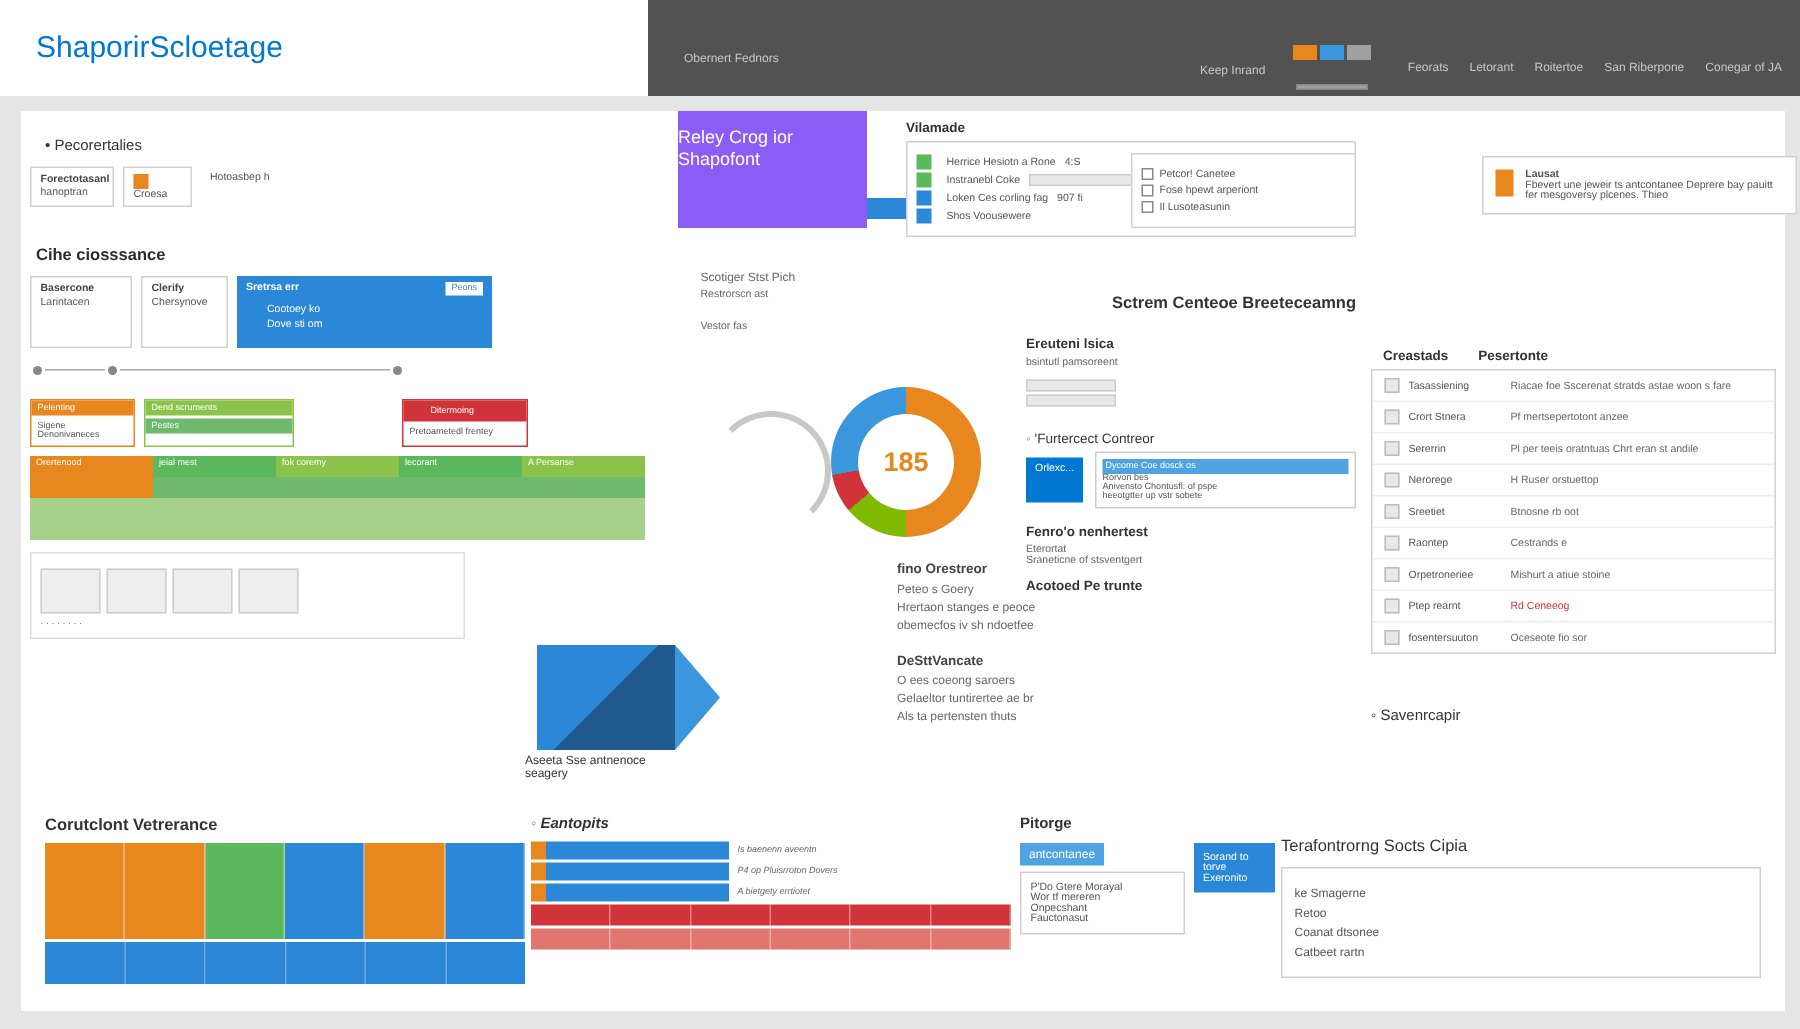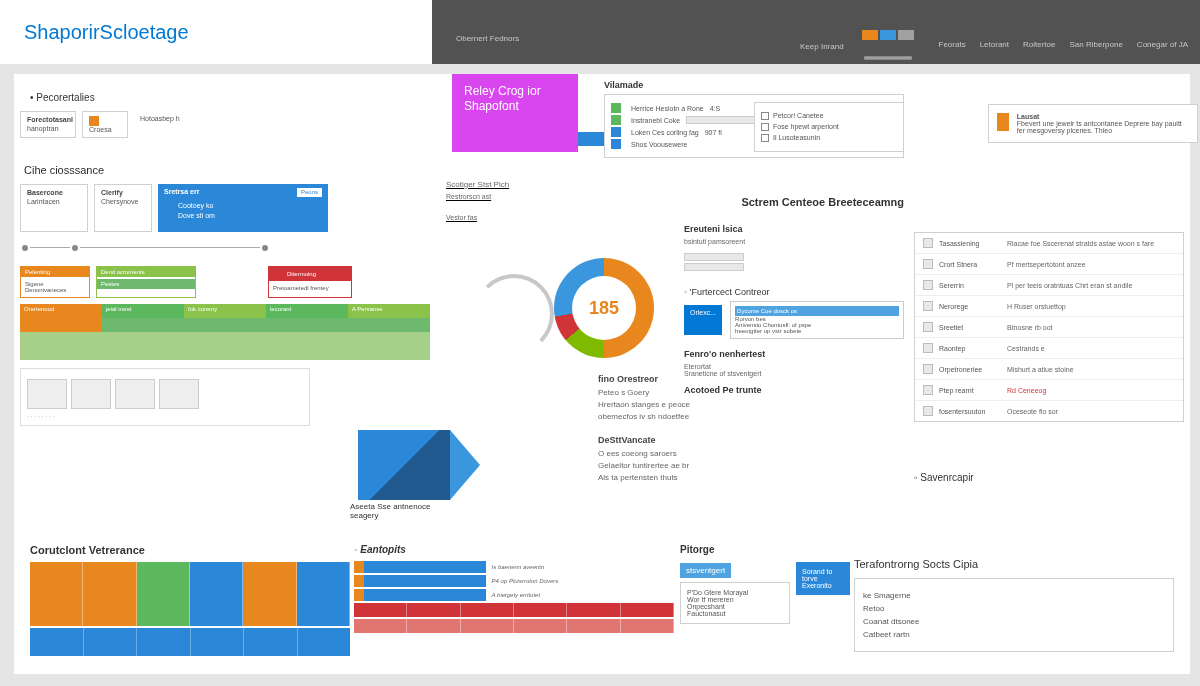--- a/index.html
+++ b/index.html
@@ -19,21 +19,21 @@
 .chip.blu { background: #3a96dd; }
 .chip.gry { background: #a0a0a0; }
 .mini-bar { position: absolute; left: 864px; top: 56px; width: 48px; height: 4px; background: #a0a0a0; border: 1px solid #888; }
 
 
 .canvas { position: absolute; left: 0; top: 64px; width: 1200px; height: 616px; background: #e5e5e5; }
 .sheet { position: absolute; left: 14px; top: 10px; width: 1176px; height: 600px; background: #fff; }
 
 
 .leftcol { position: absolute; left: 6px; top: 18px; width: 410px; }
-.section-title { font-size: 11px; color: #2b2b2b; font-weight: 400; margin-bottom: 8px; padding-left: 4px; }
+.section-title { font-size: 11px; color: #2b2b2b; font-weight: 700; margin-bottom: 8px; padding-left: 4px; }
 .bullet { font-size: 10px; color: #333; padding-left: 10px; }
 .bullet::before { content: "• "; }
 
 .cardrow { display: flex; gap: 6px; margin-bottom: 6px; }
 .minicard { border: 1px solid #d0d0d0; background: #fff; padding: 4px 6px; font-size: 7px; color: #555; flex: 1; min-height: 26px; }
 .minicard .hd { font-weight: 600; font-size: 7px; color: #444; margin-bottom: 2px; }
 .minicard.flat { border: none; }
 
 .dot { display: inline-block; width: 6px; height: 6px; border-radius: 50%; background: #888; margin: 0 2px; vertical-align: middle; }
 .dash { display: inline-block; width: 40px; height: 1px; background: #aaa; vertical-align: middle; }
@@ -44,25 +44,25 @@
 
 
 .band { height: 14px; display: flex; }
 .band > div { flex: 1; font-size: 6px; color: #fff; padding: 2px 4px; }
 .band .o { background: #e8871e; }
 .band .g { background: #5cb85c; }
 .band .g2 { background: #8bc34a; }
 .band .line2 { background: #6fb96f; color: #fff; }
 
 
-.center-hero { position: absolute; left: 438px; top: 0px; width: 126px; height: 78px; background: #d946ef; color: #fff; padding: 10px 12px; font-size: 12px; line-height: 1.25; }
+.center-hero { position: absolute; left: 438px; top: 0px; width: 126px; height: 78px; background: #8b5cf6; color: #fff; padding: 10px 0; font-size: 12px; line-height: 1.25; }
 .center-hero::after { content: ""; position: absolute; right: -40px; top: 58px; width: 40px; height: 14px; background: #2b88d8; }
 
 
-.centercol { position: absolute; left: 432px; top: 100px; width: 240px; text-decoration: underline; }
+.centercol { position: absolute; left: 453px; top: 100px; width: 240px; }
 .cc-label { font-size: 8px; color: #666; margin: 6px 0 4px; }
 .cc-small { font-size: 7px; color: #666; }
 .donut { position: absolute; left: 540px; top: 184px; width: 100px; height: 100px; border-radius: 50%;
   background: conic-gradient(#e8871e 0 180deg, #7fba00 180deg 230deg, #d13438 230deg 260deg, #3a96dd 260deg 360deg); }
 .donut::after { content: attr(data-label); position: absolute; left: 18px; top: 18px; width: 64px; height: 64px; border-radius: 50%; background: #fff; display: flex; align-items: center; justify-content: center; color: #e8871e; font-size: 18px; font-weight: 600; }
 .arc { position: absolute; left: 460px; top: 200px; width: 80px; height: 80px; border: 4px solid #c8c8c8; border-radius: 50%; border-left-color: transparent; border-bottom-color: transparent; }
 
 
 .feature-col { position: absolute; left: 540px; top: 300px; width: 130px; font-size: 8px; color: #444; margin-left: 44px; }
 .feature-col .hd { font-size: 9px; font-weight: 600; margin-bottom: 4px; }
@@ -351,20 +351,24 @@
       </div>
     </div>
 
     <div class="sub" style="margin-top:10px;">Fenro'o nenhertest</div>
     <div style="font-size:7px;color:#666;">Eterortat</div>
     <div style="font-size:7px;color:#666;">Sraneticne of stsventgert</div>
     <div class="sub" style="margin-top:8px;">Acotoed Pe trunte</div>
   </div>
 
   <div class="farright">
+    <div class="fr-head">
+      <span>Creastads</span>
+      <span>Pesertonte</span>
+    </div>
     <div class="fr-table">
       <div class="fr-row">
             <span class="ic"></span>
             <span class="c1">Tasassiening</span>
             <span class="c2">Riacae foe Sscerenat stratds astae woon s fare</span>
           </div>
       <div class="fr-row">
             <span class="ic"></span>
             <span class="c1">Crort Stnera</span>
             <span class="c2">Pf mertsepertotont anzee</span>
@@ -458,21 +462,21 @@
           <div class="cell"></div>
           <div class="cell"></div>
           <div class="cell"></div>
           <div class="cell"></div>
           <div class="cell"></div>
         </div>
   </div>
 
   <div class="btm-mid2">
     <div class="ttl">Pitorge</div>
-    <span class="hdr">stsventgert</span>
+    <span class="hdr">antcontanee</span>
     <div class="act">Sorand to torve Exeronito</div>
     <div class="box" style="width:110px;">
       <div>P'Do Gtere Morayal</div>
       <div>Wor tf mereren</div>
       <div>Onpecshant</div>
       <div>Fauctonasut</div>
     </div>
   </div>
 
   <div class="btm-right">

